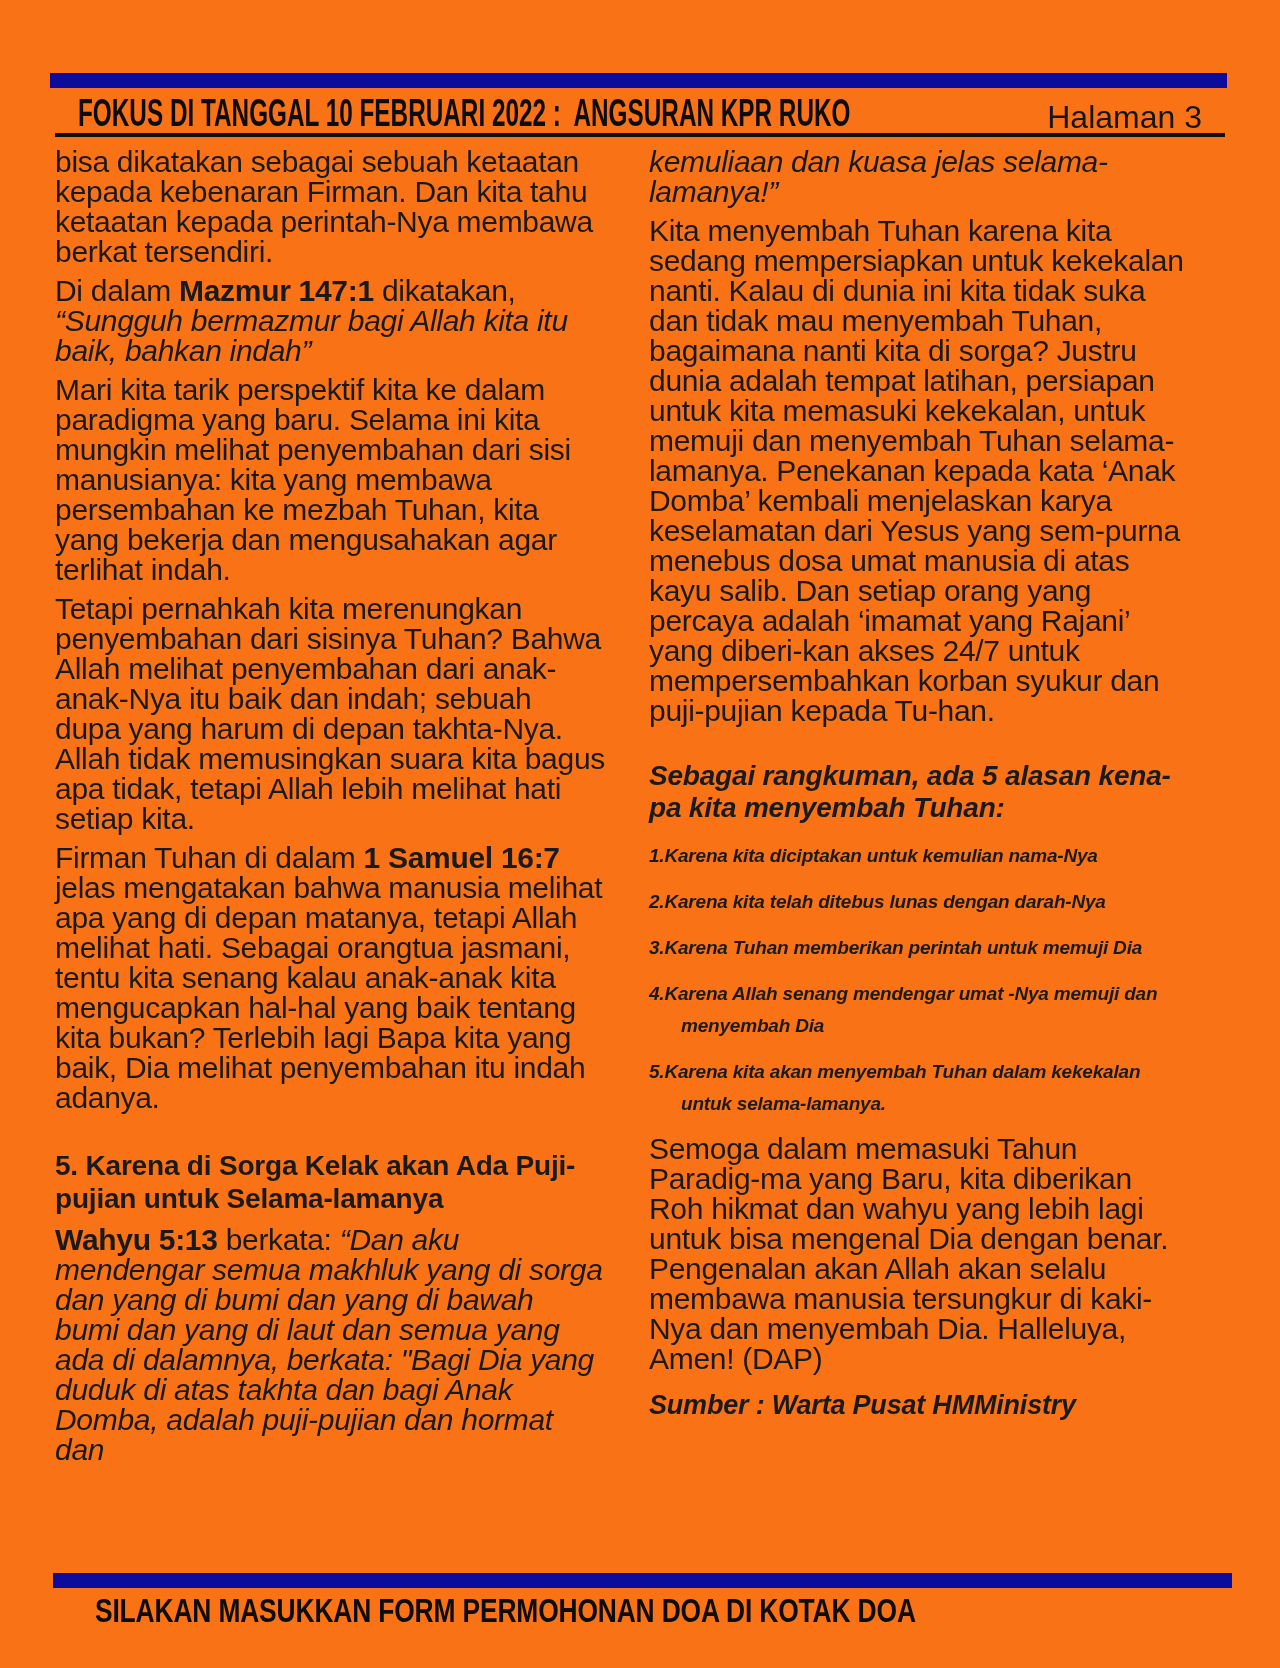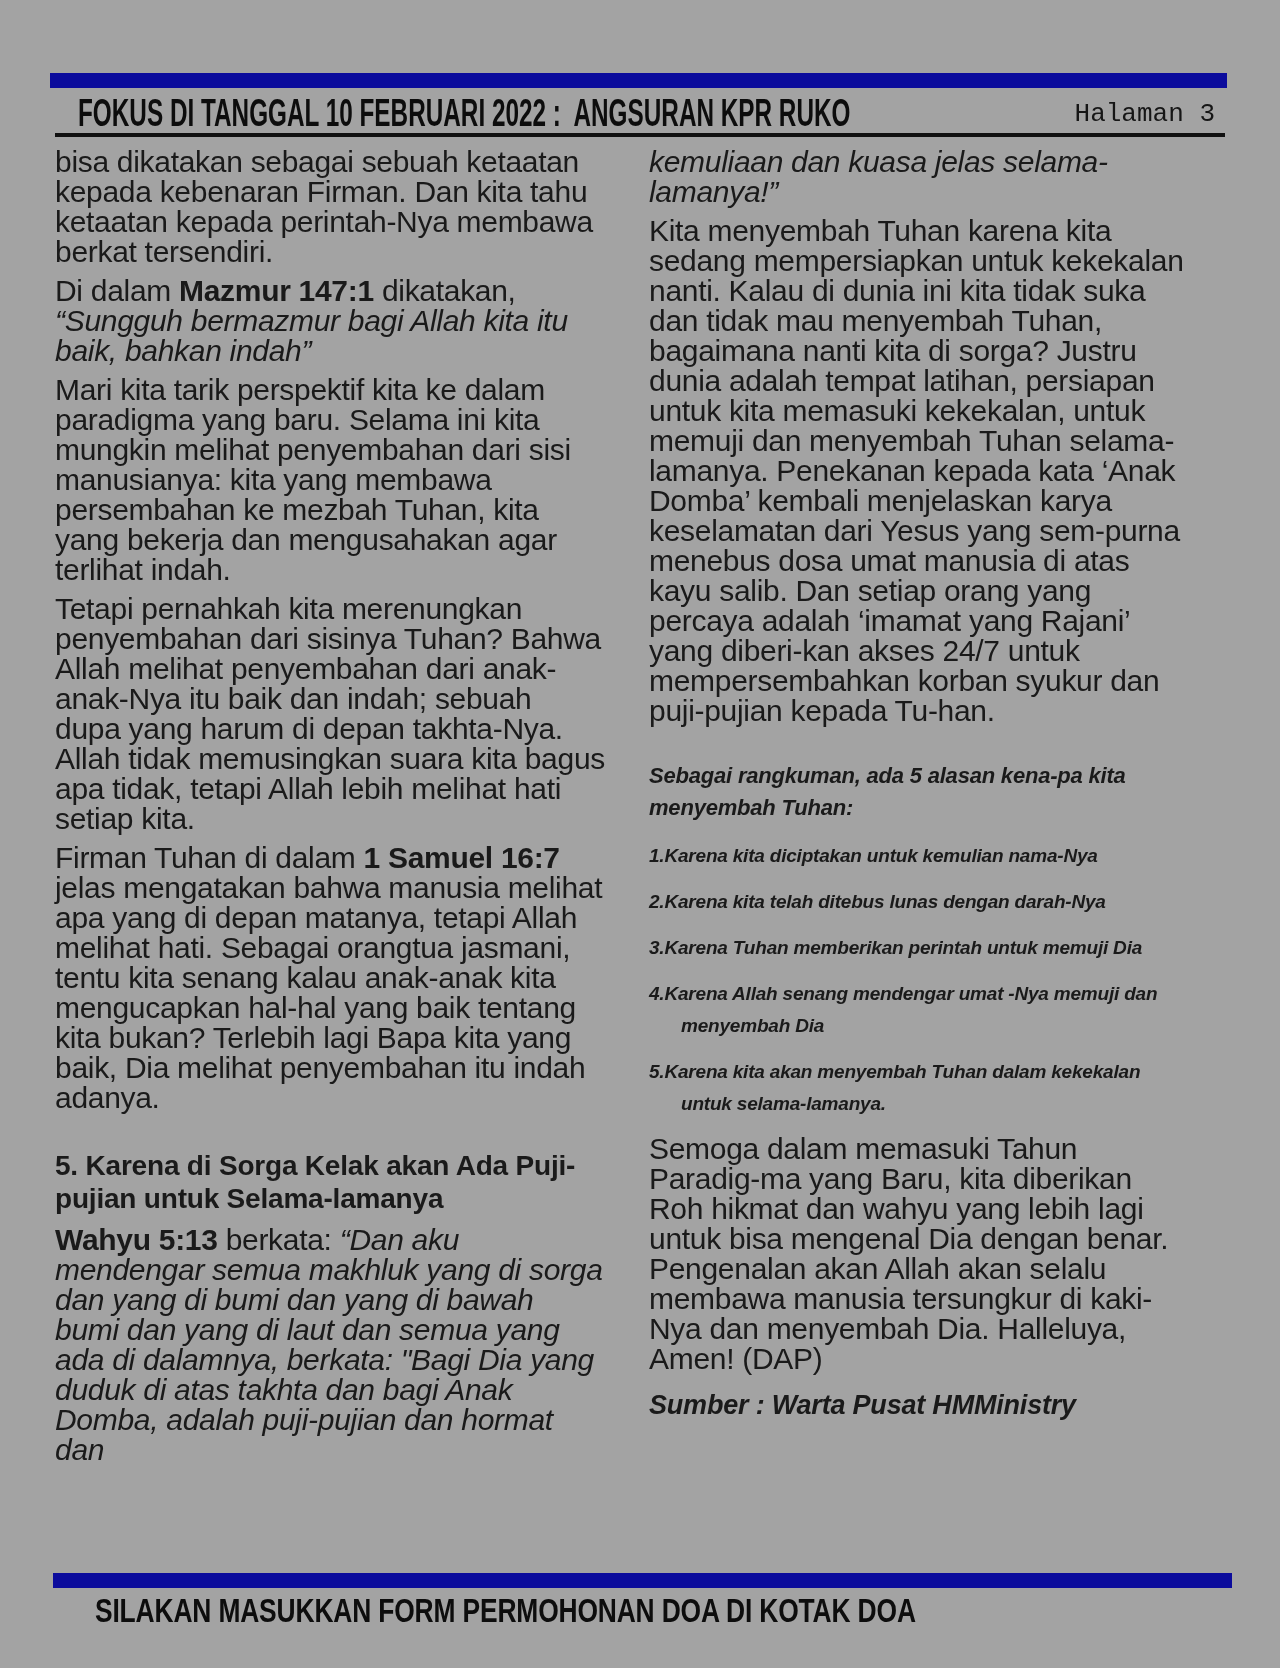--- a/index.html
+++ b/index.html
@@ -2,43 +2,43 @@
 <html style="--blue: #0b0b9c; --rule: #101010; --text: #1a1a1a;"><head>
 <meta charset="utf-8">
 <style>
   :root{
     --blue:#0b0b9c;
     --rule:#101010;
     --text:#1a1a1a;
   }
   html,body{margin:0;padding:0;background:#ffffff;}
   .page{
-    position:relative;width:1280px;height:1668px;background:#a3a3a3;
+    position:relative;width:1280px;height:1668px;background:#f97316;
     font-family:"Liberation Sans",sans-serif;color:var(--text);
     overflow:hidden;margin:0 auto;
   }
   .top-bar{position:absolute;left:50px;right:53px;top:73px;height:15px;background:var(--blue);}
   .header-title{
     position:absolute;left:78px;top:92px;font-size:38px;font-weight:bold;
     color:#0d0d0d;transform:scaleX(0.64);transform-origin:left top;white-space:pre;
   }
-  .header-page{position:absolute;right:65px;top:99px;font-size:26px;color:#161616;font-family:Liberation Mono, monospace;}
+  .header-page{position:absolute;right:78px;top:99px;font-size:32px;color:#161616;}
   .header-rule{position:absolute;left:55px;right:55px;top:133px;height:4px;background:var(--rule);}
 
   .columns{position:absolute;left:55px;top:147px;width:1170px;display:flex;gap:44px;}
   .col-left{width:550px;}
   .col-right{width:540px;}
 
   .blk{margin:0 0 9px;font-size:30px;line-height:30px;letter-spacing:-0.3px;}
   .run.b{font-weight:bold;}
   .run.i{font-style:italic;}
   .blk.heading{font-size:28px;font-weight:bold;line-height:33px;margin:36px 0 10px;letter-spacing:-0.2px;}
   .blk.lead{margin-bottom:0;}
   .blk.quote{font-style:italic;}
-  .blk.summary{font-weight:bold;font-style:italic;font-size:22px;line-height:32px;margin:34px 0 16px;letter-spacing:-0.2px;}
+  .blk.summary{font-weight:bold;font-style:italic;font-size:28px;line-height:32px;margin:34px 0 16px;letter-spacing:-0.2px;}
   .blk.list-item{
     font-weight:bold;font-style:italic;font-size:19px;line-height:32px;
     margin:0 0 14px;padding-left:32px;text-indent:-32px;letter-spacing:-0.2px;
   }
   .blk.source{font-weight:bold;font-style:italic;font-size:27px;margin-top:16px;letter-spacing:-0.2px;}
 
   .bottom-bar{position:absolute;left:53px;right:48px;top:1573px;height:15px;background:var(--blue);}
   .footer-text{
     position:absolute;left:95px;top:1592px;font-size:33px;font-weight:bold;
     color:#0d0d0d;transform:scaleX(0.8);transform-origin:left top;white-space:pre;letter-spacing:-0.2px;

